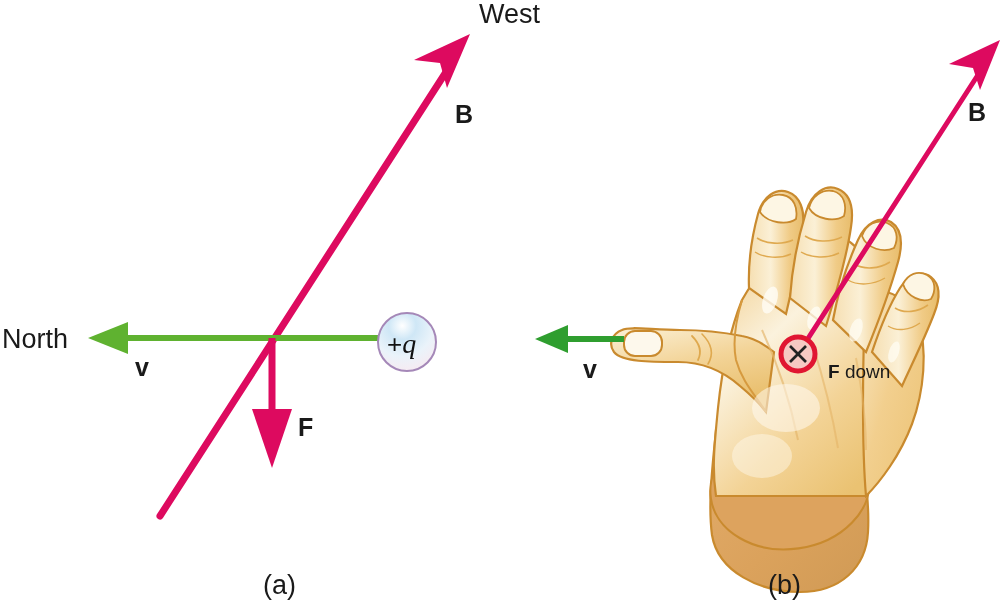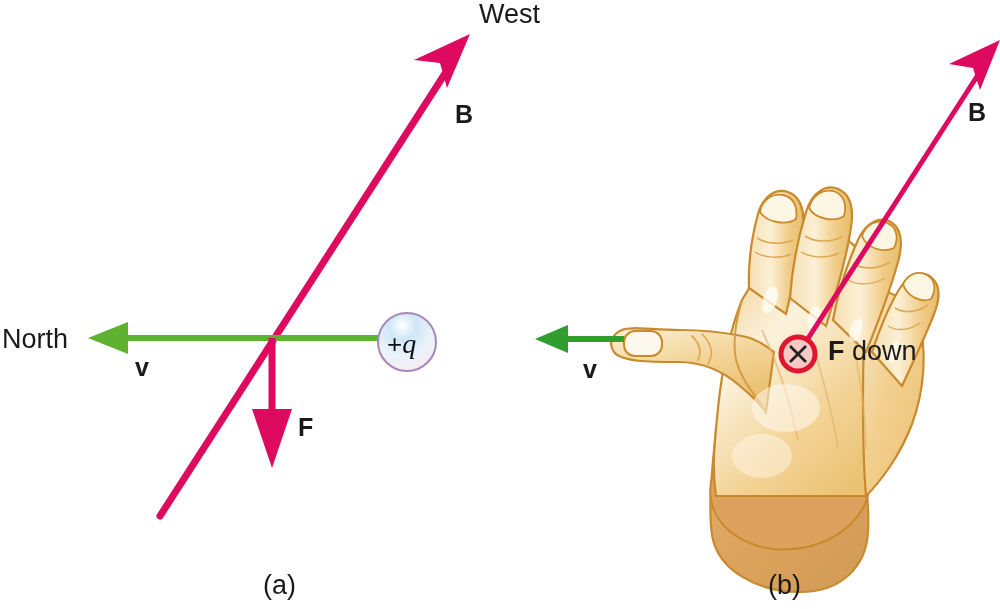--- a/index.html
+++ b/index.html
@@ -36,22 +36,23 @@
   }
   .lbl-vec {
     font-size: 25px;
     font-weight: bold;
   }
   .lbl-panel {
     font-size: 27px;
     font-weight: 400;
   }
   .lbl-fdown {
-    font-size: 27px;
-    font-weight: 400;
+    font-size: 19px;
+    font-weight: 400;
+    margin-top: 24px;
   }
   .lbl-fdown b {
     font-weight: bold;
   }
   .charge-label {
     position: absolute;
     font-size: 26px;
     font-weight: 400;
     color: #111111;
     white-space: nowrap;

